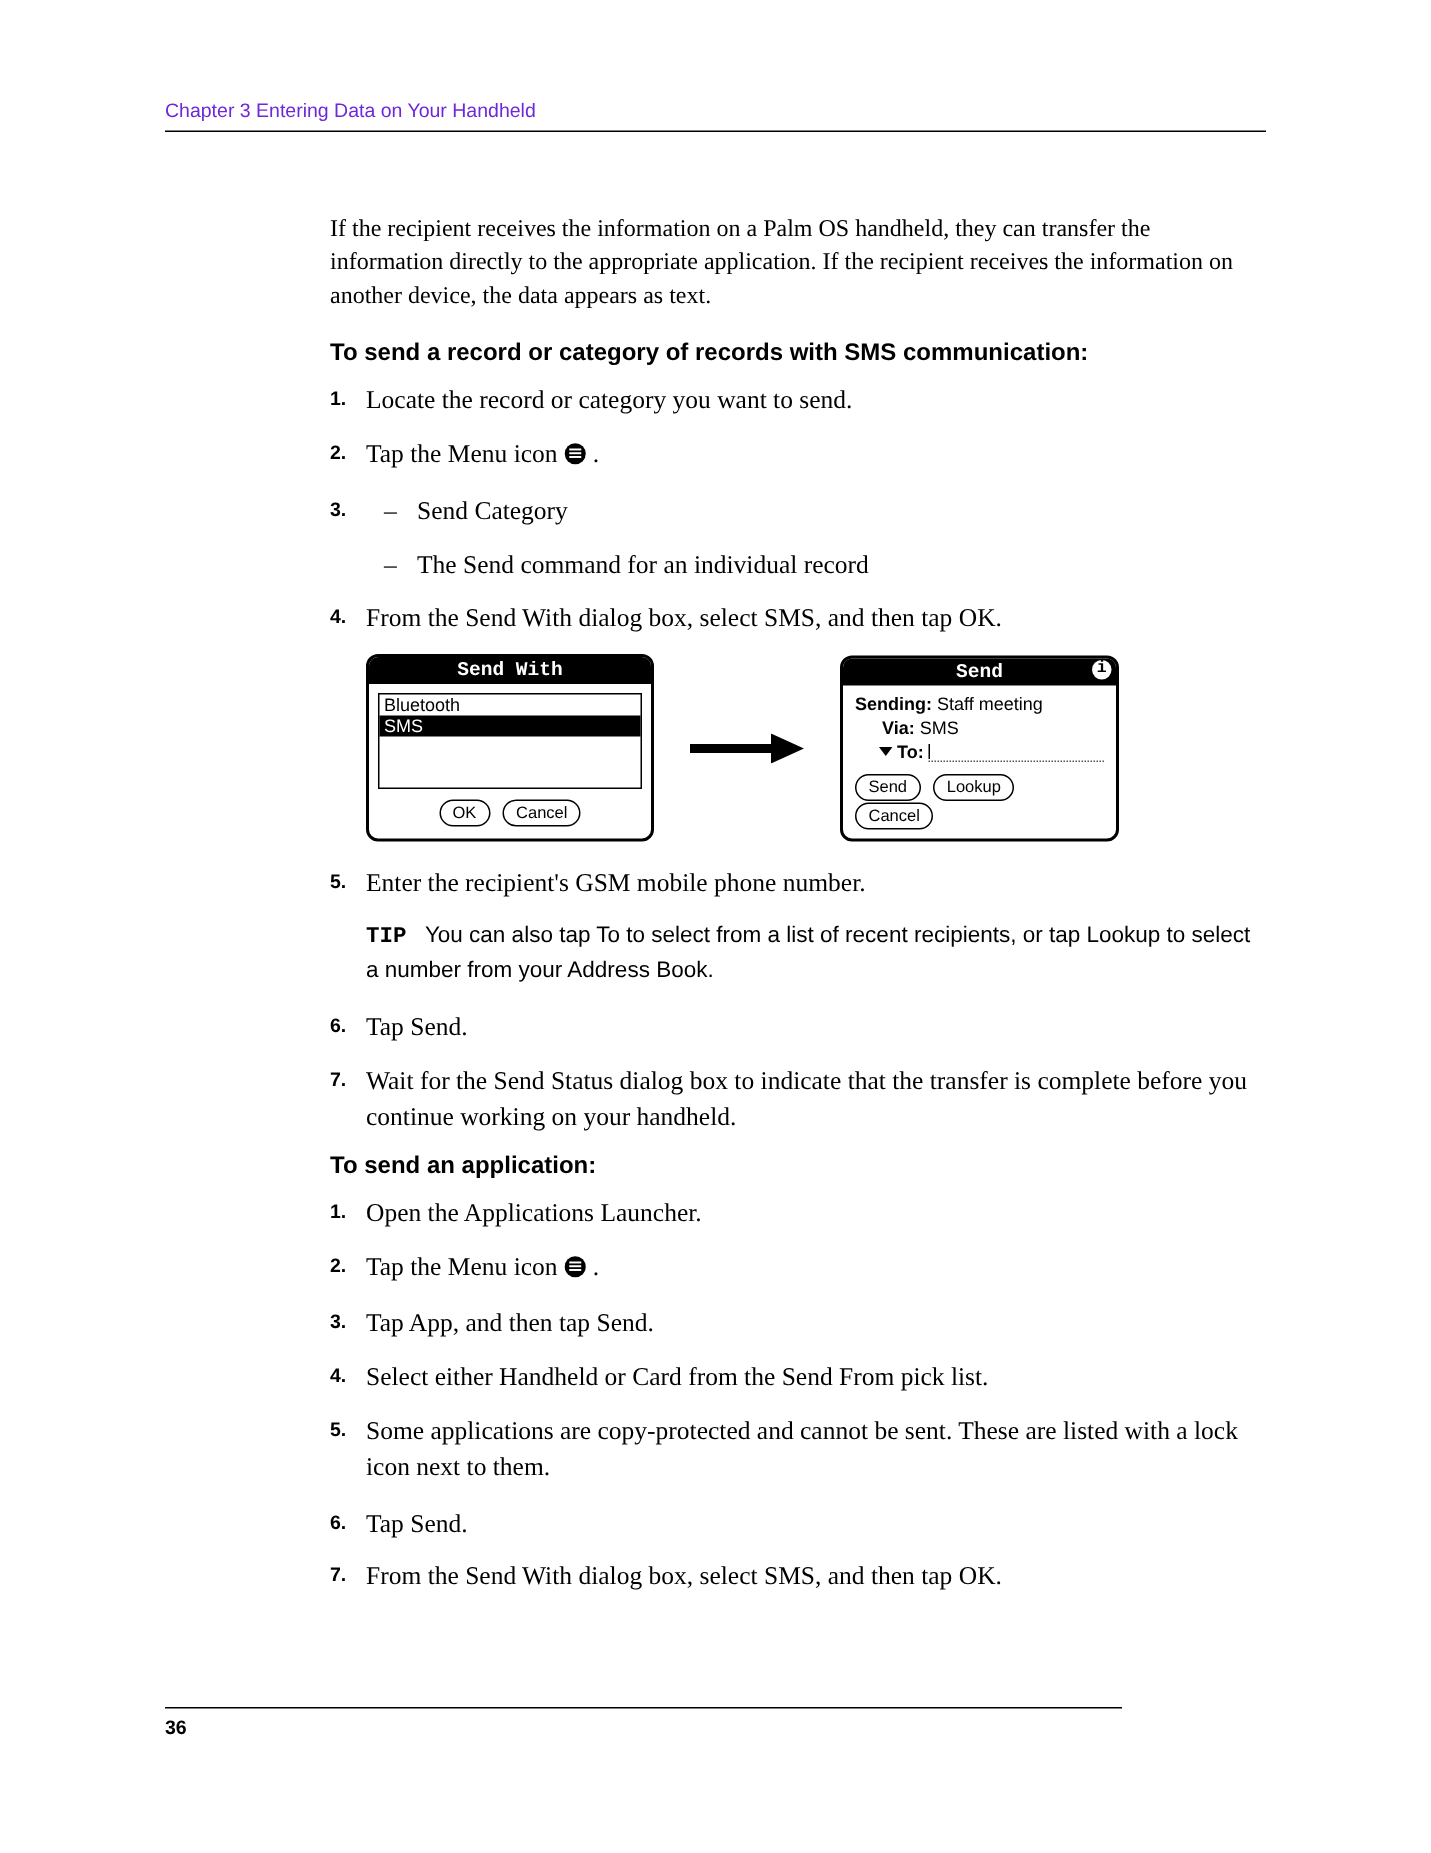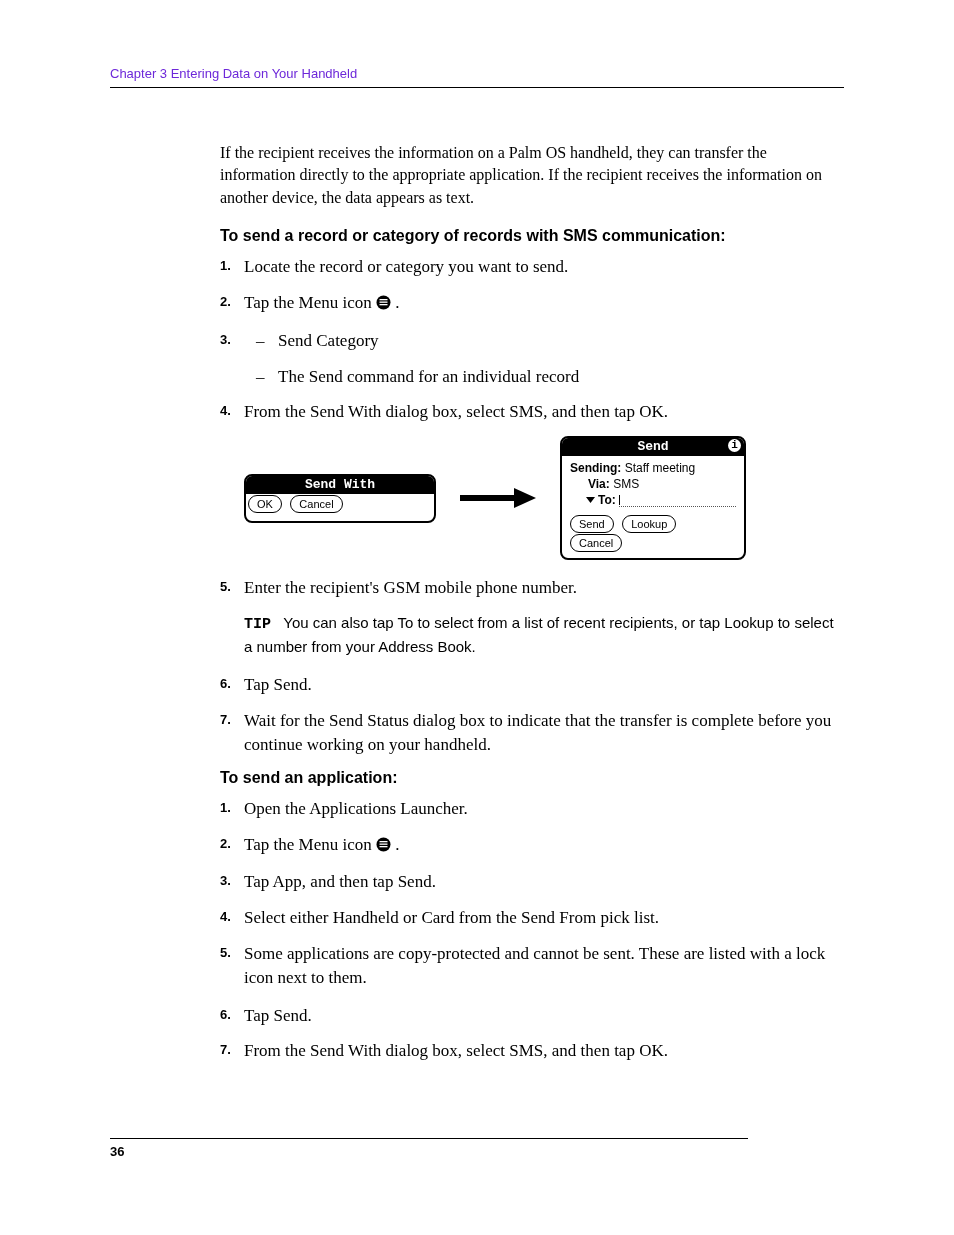--- a/index.html
+++ b/index.html
@@ -119,20 +119,21 @@
   }
   .pb-sendwith .list .opt {
     padding: 0 3px;
     line-height: 14px;
   }
   .pb-sendwith .list .opt.sel {
     background: #000;
     color: #fff;
   }
   .pb-sendwith .btns {
+    text-align: center;
     padding: 0 0 8px 0;
   }
   .palm-btn {
     display: inline-flex;
     align-items: center;
     justify-content: center;
     border: 1px solid #000;
     border-radius: 10px;
     font-size: 11px;
     padding: 0 8px;
@@ -265,20 +266,24 @@
       <li>
         <span class="num">4.</span>
         <span>From the Send With dialog box, select SMS, and then tap OK.</span>
       </li>
     </ol>
 
     <div class="figure-row">
 
       <div class="palm-box pb-sendwith">
         <div class="palm-title">Send With</div>
+        <div class="list">
+          <div class="opt">Bluetooth</div>
+          <div class="opt sel">SMS</div>
+        </div>
         <div class="btns">
           <span class="palm-btn">OK</span>
           <span class="palm-btn">Cancel</span>
         </div>
       </div>
 
       <svg class="arrow-svg" width="76" height="20" viewBox="0 0 76 20">
         <line x1="0" y1="10" x2="56" y2="10" stroke="#000" stroke-width="6"></line>
         <polygon points="54,0 76,10 54,20" fill="#000"></polygon>
       </svg>

